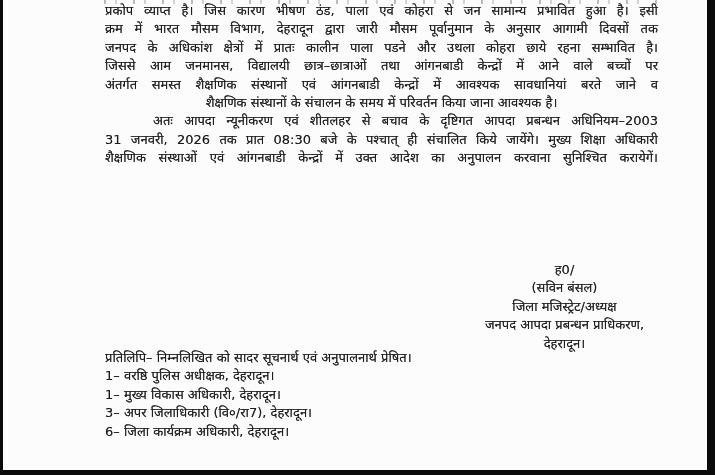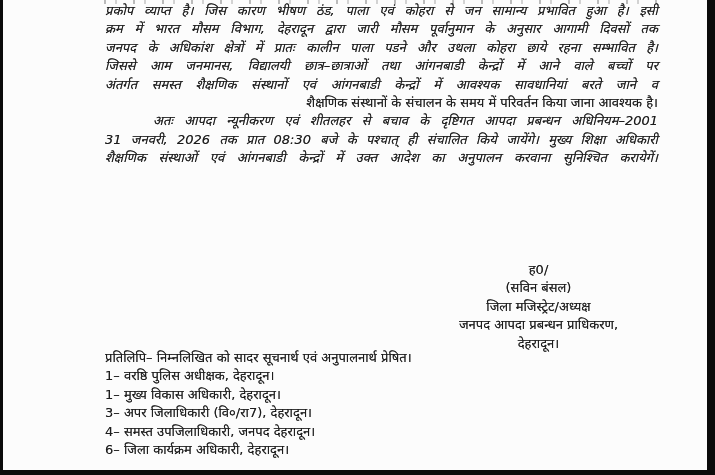--- a/index.html
+++ b/index.html
@@ -21,25 +21,25 @@
     background:repeating-linear-gradient(90deg,
       rgba(70,70,70,.55) 0 2px, transparent 2px 11px,
       rgba(70,70,70,.35) 11px 13px, transparent 13px 29px);
     opacity:.65;
   }
   .body-text {
     position:absolute; left:105px; top:2px; width:553px;
     font-size:13px; line-height:18.4px;
     text-shadow:0 0 .3px rgba(0,0,0,.55);
   }
-  .jline { height:18.4px; text-align:justify; text-align-last:justify; overflow:visible; white-space:nowrap0;font-style:italic; }
-  .lline { height:18.4px; text-align:right; }
+  .jline { height:18.4px; text-align:justify; text-align-last:justify; overflow:visible; white-space:nowrap0; }
+  .lline { height:18.4px; text-align:center; }
   .indent1 { padding-left:48px; }
   .signature {
-    position:absolute; left:421px; top:261px; width:235px;
+    position:absolute; left:447px; top:261px; width:235px;
     font-size:13px; line-height:18.4px; text-align:center;
     text-shadow:0 0 .3px rgba(0,0,0,.55);
   }
   .copy {
     position:absolute; left:105px; top:349px; width:560px;
     font-size:13px; line-height:18.4px; text-align:left;
     text-shadow:0 0 .3px rgba(0,0,0,.55);
   }
   .copy .row { height:18.4px; }
 </style>
@@ -50,39 +50,38 @@
 
   <div class="top-frag"></div>
 
   <div class="body-text">
     <div class="jline">प्रकोप व्याप्त है। जिस कारण भीषण ठंड, पाला एवं कोहरा से जन सामान्य प्रभावित हुआ है। इसी</div>
     <div class="jline">क्रम में भारत मौसम विभाग, देहरादून द्वारा जारी मौसम पूर्वानुमान के अनुसार आगामी दिवसों तक</div>
     <div class="jline">जनपद के अधिकांश क्षेत्रों में प्रातः कालीन पाला पडने और उथला कोहरा छाये रहना सम्भावित है।</div>
     <div class="jline">जिससे आम जनमानस, विद्यालयी छात्र–छात्राओं तथा आंगनबाडी केन्द्रों में आने वाले बच्चों पर</div>
     <div class="jline">अंतर्गत समस्त शैक्षणिक संस्थानों एवं आंगनबाडी केन्द्रों में आवश्यक सावधानियां बरते जाने  व</div>
     <div class="lline">शैक्षणिक संस्थानों के संचालन के समय में परिवर्तन किया जाना आवश्यक है।</div>
-    <div class="jline indent1">अतः आपदा न्यूनीकरण एवं शीतलहर से बचाव के दृष्टिगत आपदा प्रबन्धन अधिनियम–2001</div>
+    <div class="jline indent1">अतः आपदा न्यूनीकरण एवं शीतलहर से बचाव के दृष्टिगत आपदा प्रबन्धन अधिनियम–2003</div>
     <div class="jline">31 जनवरी, 2026 तक प्रात 08:30 बजे के पश्चात् ही संचालित किये जायेंगे। मुख्य शिक्षा अधिकारी</div>
     <div class="jline">शैक्षणिक संस्थाओं एवं आंगनबाडी केन्द्रों में उक्त आदेश का अनुपालन करवाना सुनिश्चित करायेगें।</div>
   </div>
 
   <div class="signature">
     <div>ह0/</div>
     <div>(सविन बंसल)</div>
     <div>जिला मजिस्ट्रेट/अध्यक्ष</div>
     <div>जनपद आपदा प्रबन्धन प्राधिकरण,</div>
     <div>देहरादून।</div>
   </div>
 
   <div class="copy">
     <div class="row">प्रतिलिपि– निम्नलिखित को सादर सूचनार्थ एवं अनुपालनार्थ प्रेषित।</div>
     <div class="row">1– वरष्ठि पुलिस अधीक्षक, देहरादून।</div>
     <div class="row">1– मुख्य विकास अधिकारी, देहरादून।</div>
     <div class="row">3– अपर जिलाधिकारी (वि०/रा7), देहरादून।</div>
-    <div class="row">4– समस्त उपजिलाधिकारी, जनपद देहरादून।</div>
     <div class="row">6– जिला कार्यक्रम अधिकारी, देहरादून।</div>
   </div>
 
   <div class="edge edge-left"></div>
   <div class="edge edge-right"></div>
   <div class="edge edge-bottom"></div>
 
 </div>
 
 </body></html>

